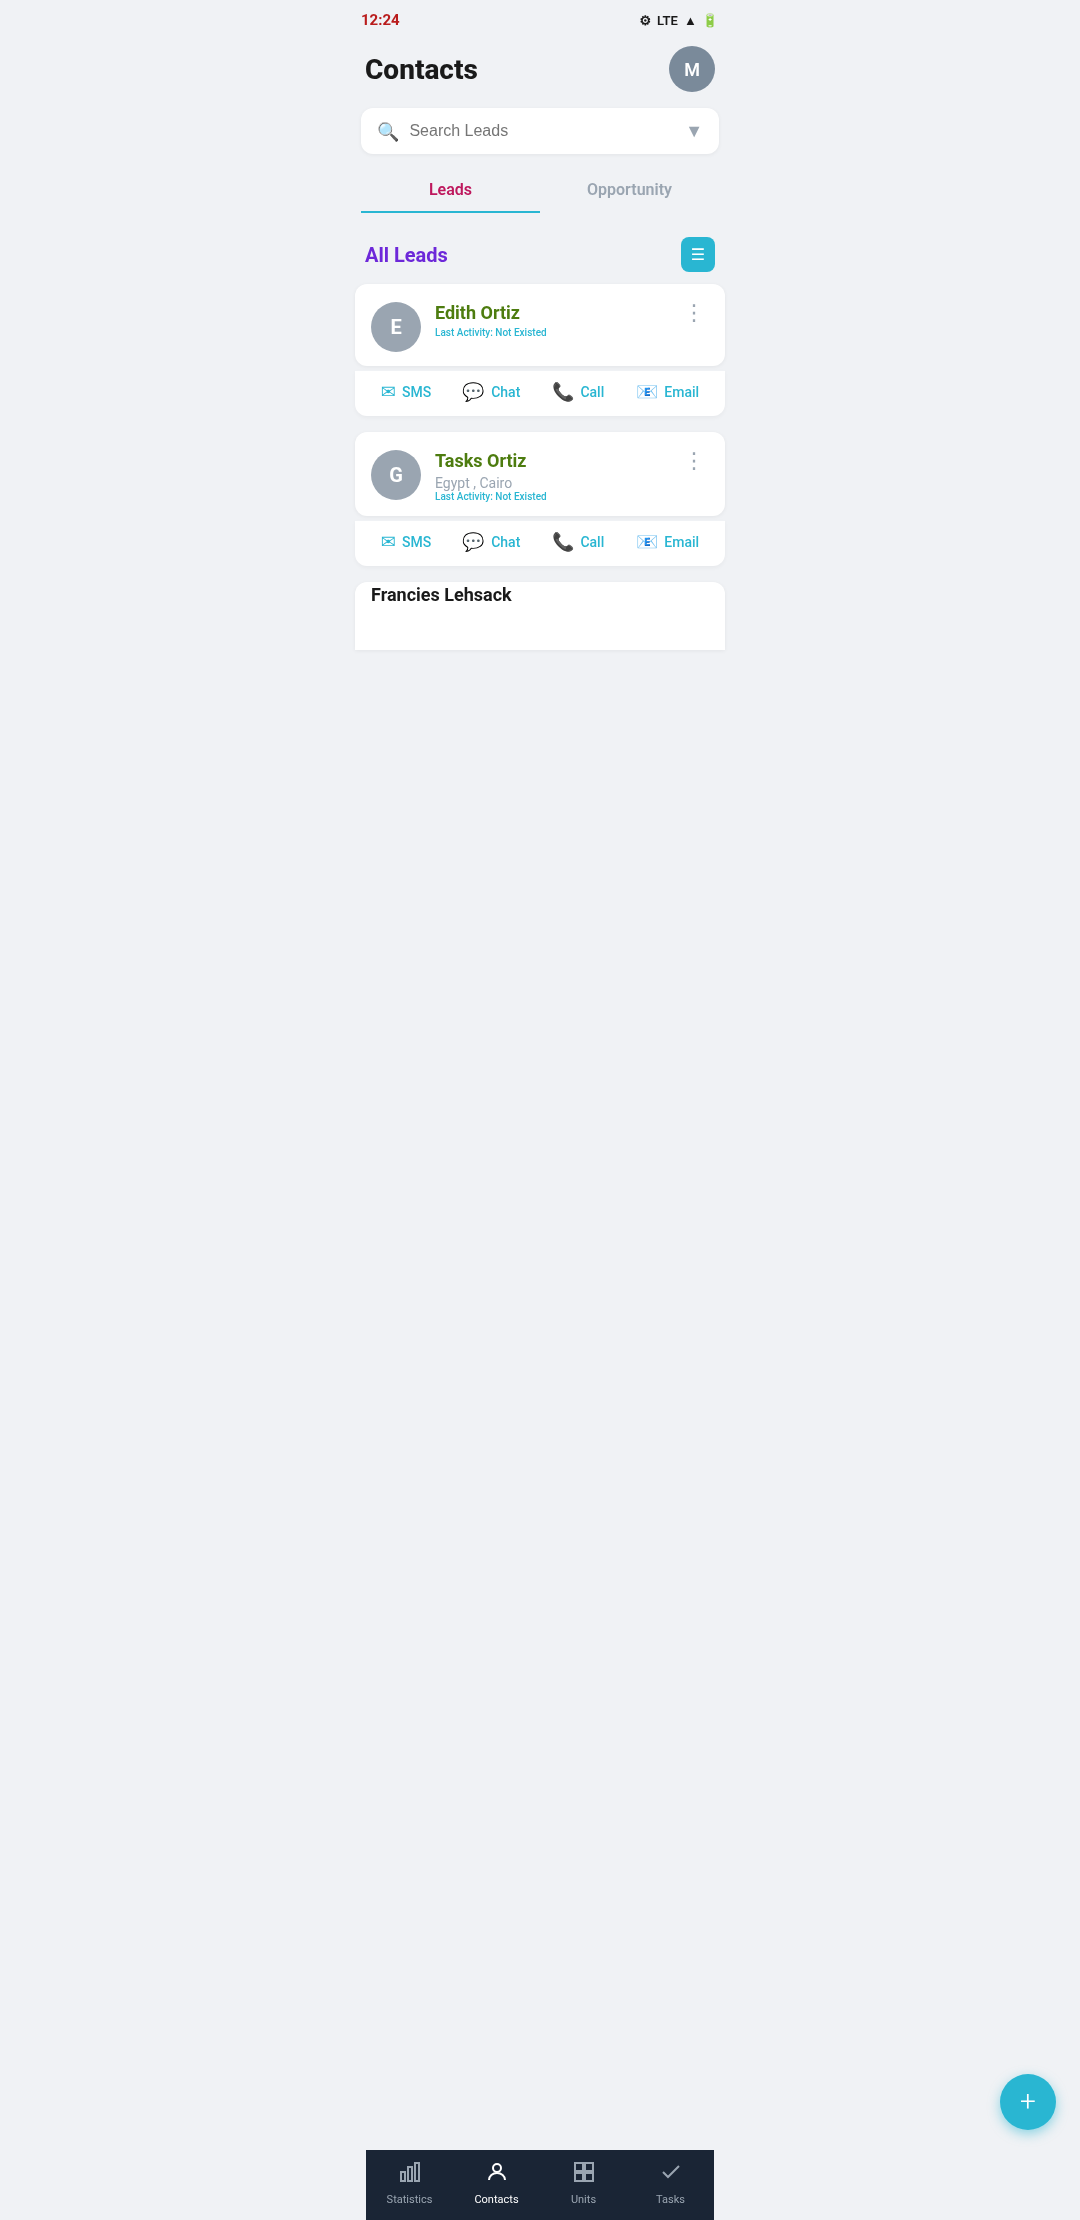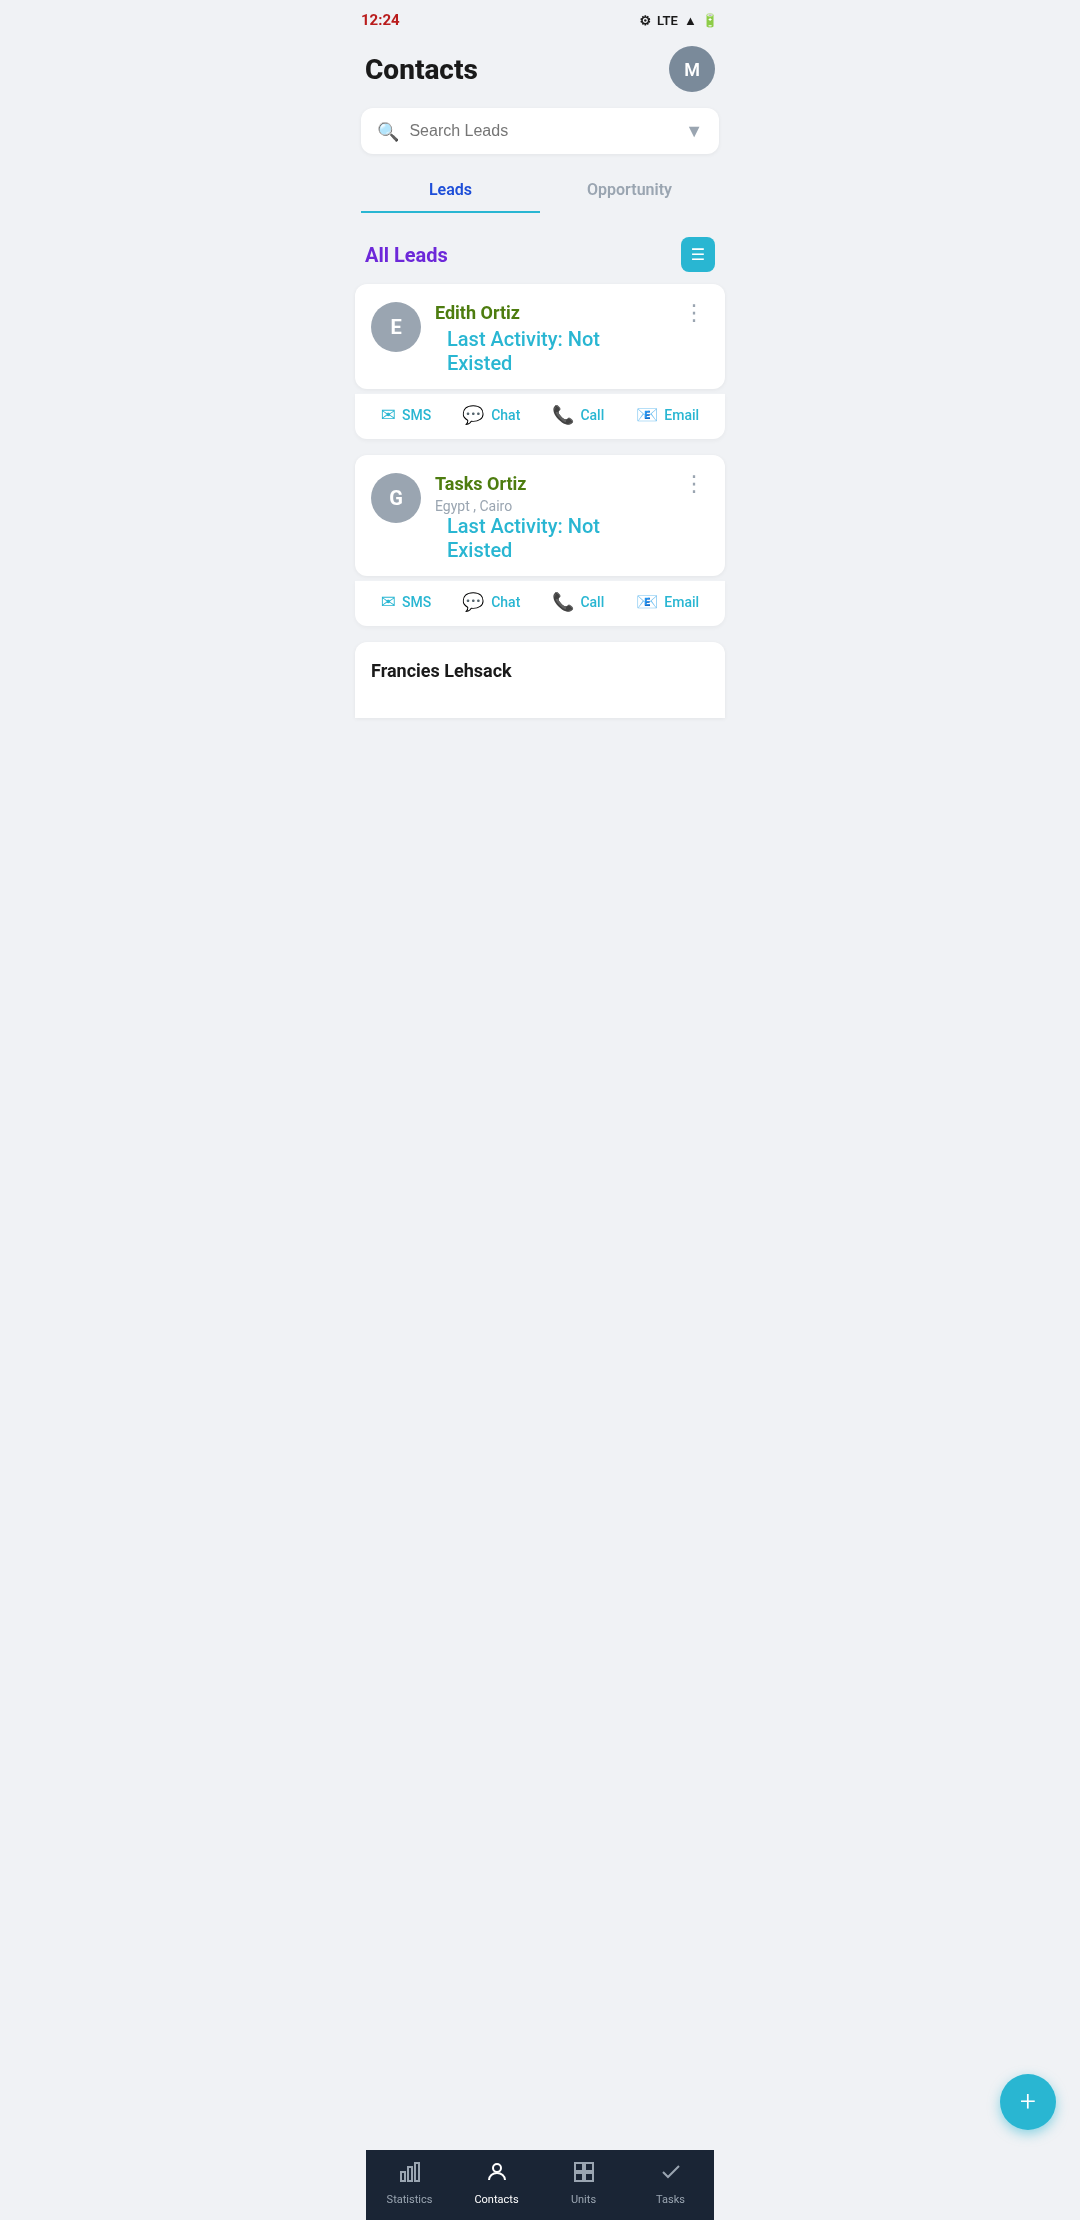--- a/index.html
+++ b/index.html
@@ -100,21 +100,21 @@
       flex: 1;
       text-align: center;
       padding: 10px 0 12px;
       font-size: 16px;
       font-weight: 600;
       color: #9aa5b1;
       cursor: pointer;
       border-bottom: 2px solid transparent;
     }
     .tab.active {
-      color: #1d4ed8;
+      color: #be185d;
       border-bottom: 2px solid #29b6d2;
     }
 
     
     .section-header {
       display: flex;
       justify-content: space-between;
       align-items: center;
       padding: 8px 20px 12px;
     }
@@ -165,23 +165,22 @@
       font-size: 18px;
       font-weight: 700;
       color: #4d7c0f;
       margin-bottom: 4px;
     }
     .lead-location {
       font-size: 14px;
       color: #9aa5b1;
     }
     .lead-activity {
-      font-size: 20px;
-      color: #9aa5b1;
-      margin-left: 12px;
+      font-size: 10px;
+      color: #9aa5b1;
     }
     .lead-activity span {
       color: #29b6d2;
       font-weight: 500;
     }
     .more-btn {
       color: #9aa5b1;
       font-size: 22px;
       cursor: pointer;
       padding: 0 4px;
@@ -233,24 +232,24 @@
       font-size: 28px;
       font-weight: 300;
       line-height: 1;
     }
 
     
     .lead-card-partial {
       background: white;
       border-radius: 12px 12px 0 0;
       margin: 0 10px 0;
-      padding: 18px 16px 10px;
+      padding: 2px 16px 10px;
       box-shadow: 0 1px 4px rgba(0,0,0,0.06);
       overflow: hidden;
-      height: 76px;
+      height: 68px;
     }
     .partial-name {
       font-size: 18px;
       font-weight: 700;
       color: #1a1a1a;
     }
 
     
     .bottom-nav {
       position: fixed;

